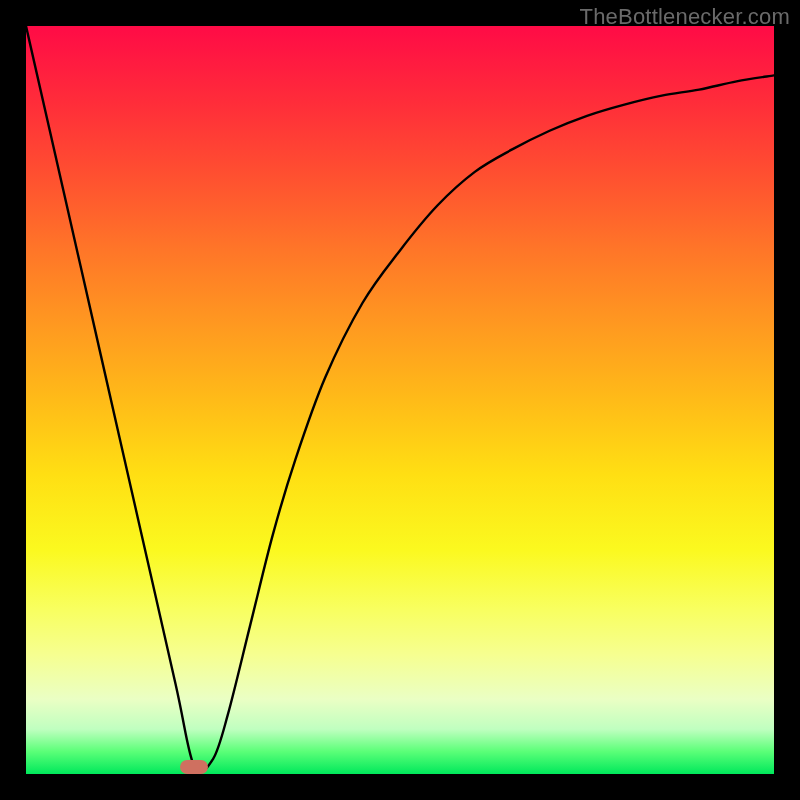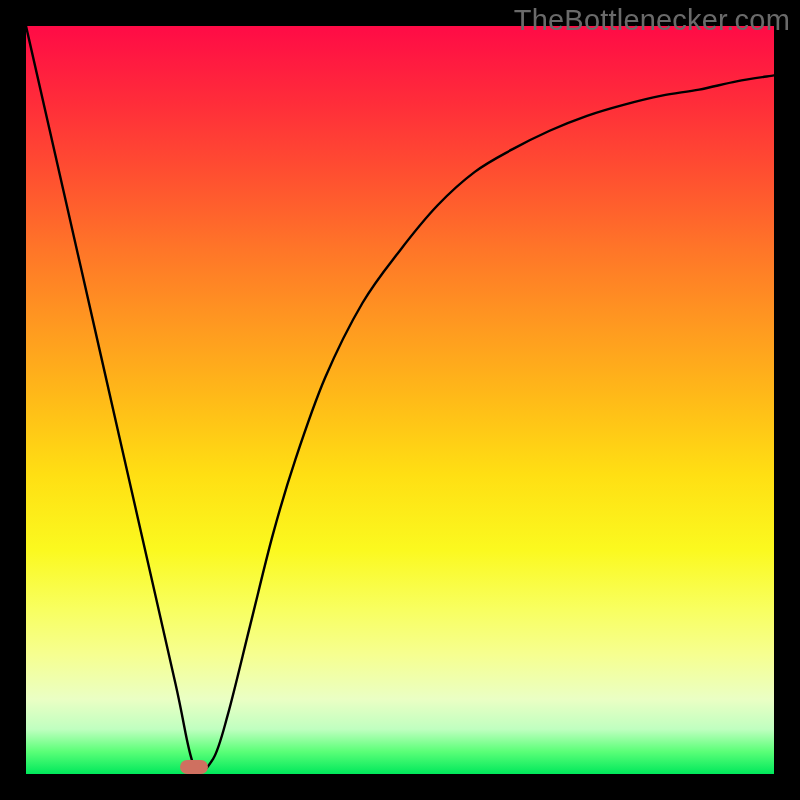--- a/index.html
+++ b/index.html
@@ -39,21 +39,21 @@
       #c0ffc0 94%,
       #5bff78 97%,
       #00e85b 100%
     );
   }
   .attrib {
     position: absolute;
     top: 4px;
     right: 10px;
     color: #6a6a6a;
-    font-size: 29px;
+    font-size: 22px;
     font-weight: 500;
     letter-spacing: 0.2px;
     z-index: 5;
   }
   .curve-svg {
     position: absolute;
     inset: 0;
     width: 100%;
     height: 100%;
     display: block;

